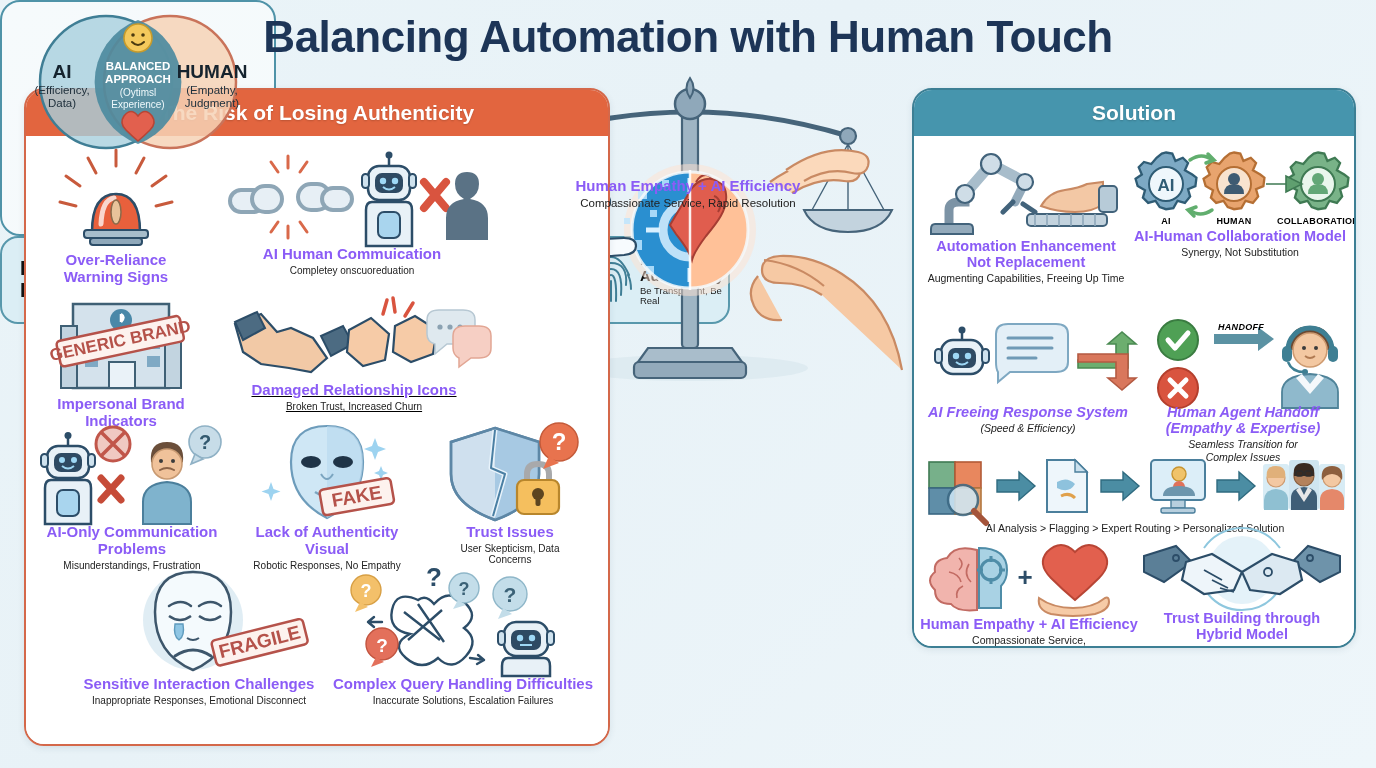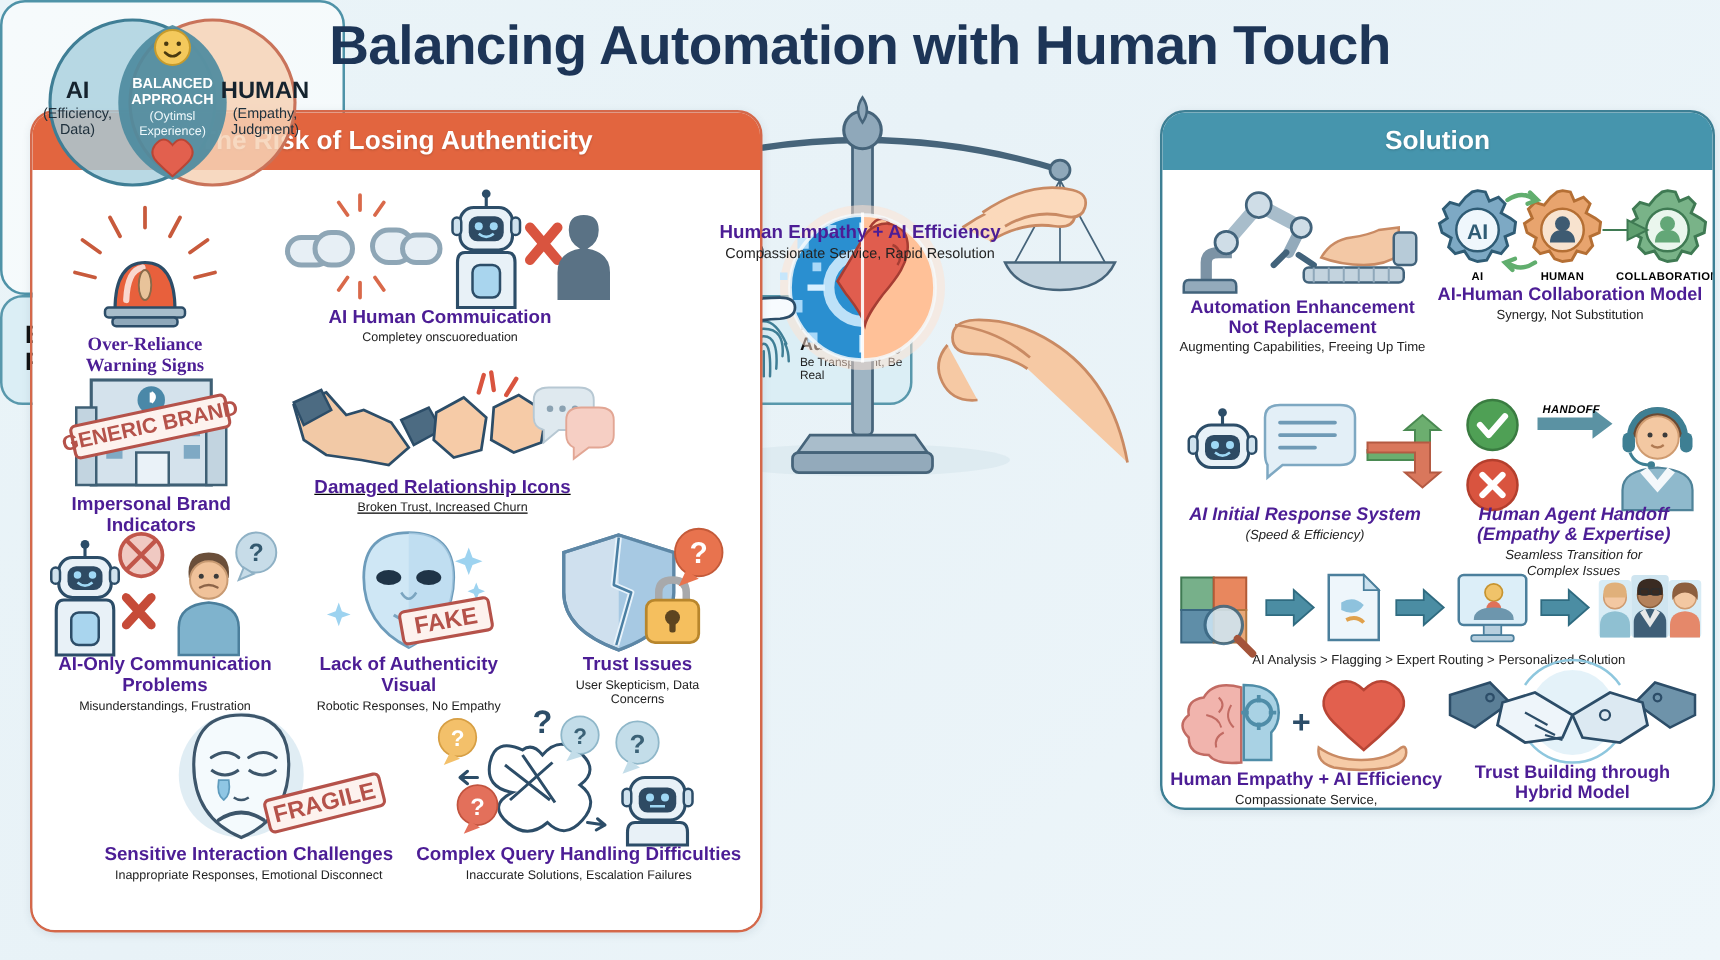--- a/index.html
+++ b/index.html
@@ -33,41 +33,40 @@
     border: 2px solid #d4684a;
     box-shadow: 0 2px 7px rgba(40,70,90,.10);
   }
   #risk-panel .panel-hdr { background: #e2653f; }
   #risk-panel .panel-body { height: calc(100% - 46px); }
 
   #solution-panel {
     left: 912px; top: 88px; width: 444px; height: 560px;
     border: 2px solid #3d7f94;
     box-shadow: 0 2px 7px rgba(40,70,90,.10);
-    margin-left: 16px;
   }
   #solution-panel .panel-hdr { background: #4695ad; }
   #solution-panel .panel-body { height: calc(100% - 46px); }
 
   #venn-panel {
     left: 626px; top: 412px; width: 276px; height: 236px;
     border: 2px solid #4f93a8; border-radius: 20px;
     background: rgba(255,255,255,.55);
   }
 
   #principles-panel {
     left: 626px; top: 658px; width: 730px; height: 88px;
     border: 2px solid #5898ac; border-radius: 18px;
     background: #dbeef5; display: flex; align-items: center;
   }
 
   
   .item { position: absolute; text-align: center; }
   .item .art { display: flex; align-items: flex-end; justify-content: center; }
-  .cap { font-weight: 700; color: #4c1d95; line-height: 1.12; }
+  .cap { font-weight: 700; color: #8b5cf6; line-height: 1.12; }
   .sub { color: #222; line-height: 1.15; margin-top: 2px; }
 
   .risk .cap { font-size: 15px; }
   .risk .sub { font-size: 10px; }
   .sol  .cap { font-size: 14.5px; }
   .sol  .sub { font-size: 10.5px; }
 
   
   .pr-title {
     font-size: 20px; font-weight: 700; color: #111; line-height: 1.08;
@@ -163,21 +162,21 @@
         <path d="M294 190 q34 4 60 26" fill="none"></path>
         <path d="M288 206 q-12 14 -4 30 q8 16 28 14" fill="#f6c9a4"></path>
       </g>
     </svg>
   </div>
 
   <section class="panel risk" id="risk-panel">
     <div class="panel-hdr">The Risk of Losing Authenticity</div>
     <div class="panel-body">
 
-      <div class="item" style="left:6px;top:26px;width:168px;font-family:Liberation Serif, serif;">
+      <div class="item" style="left:6px;top:10px;width:168px;">
         <div class="art" style="height:100px;">
           <svg width="124" height="100" viewBox="0 0 124 100">
             <g stroke="#c85a3c" stroke-width="3" stroke-linecap="round">
               <path d="M62 4 v16 M34 12 l8 15 M90 12 l-8 15 M12 30 l14 10 M112 30 l-14 10 M6 56 l16 4 M118 56 l-16 4"></path>
             </g>
             <path d="M38 86 q0 -38 24 -38 q24 0 24 38 z" fill="#e8603c" stroke="#2c4d68" stroke-width="2.5"></path>
             <path d="M47 78 q1 -24 13 -26" fill="none" stroke="#fff" stroke-width="5" stroke-linecap="round" opacity=".75"></path>
             <ellipse cx="62" cy="66" rx="5" ry="12" fill="#e8c39a" stroke="#8a6a4a" stroke-width="1.5"></ellipse>
             <rect x="30" y="84" width="64" height="8" rx="3" fill="#a7bdcb" stroke="#2c4d68" stroke-width="2"></rect>
             <rect x="36" y="92" width="52" height="7" rx="3" fill="#8fa8ba" stroke="#2c4d68" stroke-width="2"></rect>
@@ -570,21 +569,21 @@
             <rect x="8" y="26" width="10" height="16" rx="5" fill="#3e7f93"></rect>
             <rect x="54" y="26" width="10" height="16" rx="5" fill="#3e7f93"></rect>
             <path d="M14 42 q4 10 16 10" fill="none" stroke="#3e7f93" stroke-width="2.5"></path>
             <circle cx="31" cy="52" r="3" fill="#3e7f93"></circle>
             <path d="M8 88 v-16 q0 -16 28 -18 q28 2 28 18 v16z" fill="#8fb9cc" stroke="#4f8399" stroke-width="1.8"></path>
             <path d="M28 54 l8 10 l8 -10 l6 4 l-14 16 l-14 -16z" fill="#f4f8fb"></path>
           </g>
           <text x="300" y="12" class="mini" font-size="11" font-family="Liberation Sans, sans-serif">HANDOFF</text>
         </svg>
         <div style="position:absolute;left:0;top:86px;width:220px;text-align:center;">
-          <div class="cap">AI Initial Response System</div>
+          <div class="cap">AI Freeing Response System</div>
           <div class="sub">(Speed &amp; Efficiency)</div>
         </div>
         <div style="position:absolute;left:214px;top:86px;width:222px;text-align:center;">
           <div class="cap" style="white-space:pre-line;">Human Agent Handoff
 (Empathy &amp; Expertise)</div>
           <div class="sub" style="white-space:pre-line;">Seamless Transition for
 Complex Issues</div>
         </div>
       </div>
 

